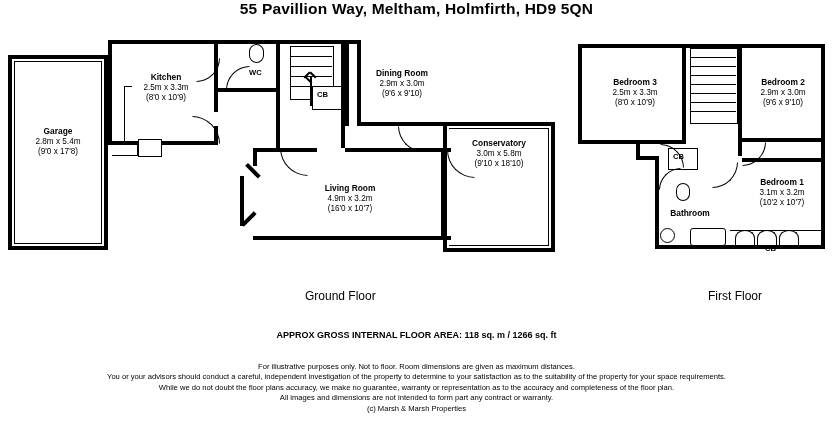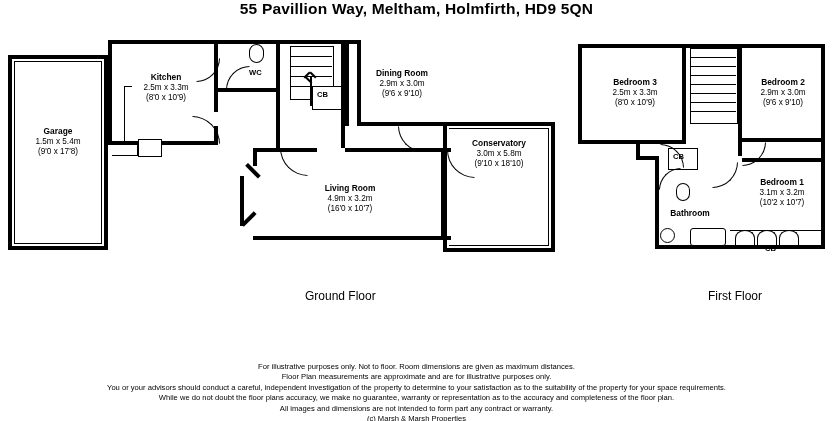--- a/index.html
+++ b/index.html
@@ -64,21 +64,21 @@
     <div class="wall" style="left:104px;top:55px;width:4px;height:195px;"></div>
     <div class="wall" style="left:8px;top:246px;width:100px;height:4px;"></div>
 
     <div class="thin" style="left:14px;top:61px;width:88px;height:1px;"></div>
     <div class="thin" style="left:14px;top:61px;width:1px;height:183px;"></div>
     <div class="thin" style="left:101px;top:61px;width:1px;height:183px;"></div>
     <div class="thin" style="left:14px;top:243px;width:88px;height:1px;"></div>
 
     <div class="label" style="left:18px;top:126px;width:80px;">
       <span class="nm">Garage</span>
-      <span class="d1">1.5m x 5.4m</span>
+      <span class="d1">2.8m x 5.4m</span>
       <span class="d2">(9'0 x 17'8)</span>
     </div>
 
     <div class="wall" style="left:108px;top:40px;width:253px;height:4px;"></div>
     <div class="wall" style="left:108px;top:40px;width:4px;height:105px;"></div>
     <div class="wall" style="left:108px;top:141px;width:40px;height:4px;"></div>
 
     <div class="wall" style="left:357px;top:40px;width:4px;height:86px;"></div>
     <div class="wall" style="left:357px;top:122px;width:90px;height:4px;"></div>
     <div class="wall" style="left:443px;top:122px;width:4px;height:130px;"></div>
@@ -235,23 +235,23 @@
     <div class="fixture" style="left:690px;top:228px;width:34px;height:16px;border-radius:3px;"></div>
 
     <div class="arc" style="left:660px;top:144px;width:22px;height:22px;border-color:#000;border-bottom-color:transparent;border-left-color:transparent;border-radius:0 100% 0 0;"></div>
     <div class="arc" style="left:742px;top:142px;width:22px;height:22px;border-color:#000;border-top-color:transparent;border-left-color:transparent;border-radius:0 0 100% 0;"></div>
     <div class="arc" style="left:712px;top:162px;width:24px;height:24px;border-color:#000;border-top-color:transparent;border-left-color:transparent;border-radius:0 0 100% 0;"></div>
     <div class="arc" style="left:659px;top:168px;width:20px;height:20px;border-color:#000;border-bottom-color:transparent;border-right-color:transparent;border-radius:100% 0 0 0;"></div>
 
     <div class="floorlbl" style="left:708px;top:289px;">First Floor</div>
   </div>
 
+  <div class="area" style="top:330px;left:0;">APPROX GROSS INTERNAL FLOOR AREA:  118 sq. m / 1266 sq. ft</div>
 
   <div class="disc" style="top:362px;left:0;">
     <span>For illustrative purposes only.  Not to floor.  Room dimensions are given as maximum distances.</span>
-    <span style="padding-left:0;">Floor Plan measurements are approximate and are for illustrative purposes only.</span>
     <span>You or your advisors should conduct a careful, independent investigation of the property to determine to your satisfaction as to the suitability of the property for your space requirements.</span>
     <span>While we do not doubt the floor plans accuracy, we make no guarantee, warranty or representation as to the accuracy and completeness of the floor plan.</span>
     <span>All images and dimensions are not intended to form part any contract or warranty.</span>
     <span>(c) Marsh &amp; Marsh Properties</span>
   </div>
 
 </div>
 
 </body></html>

